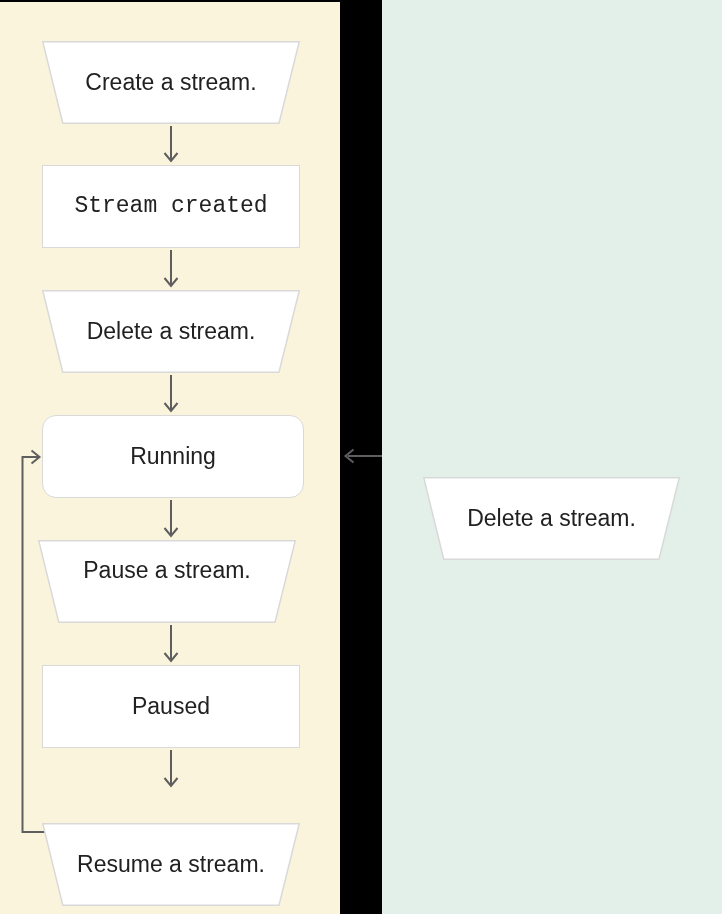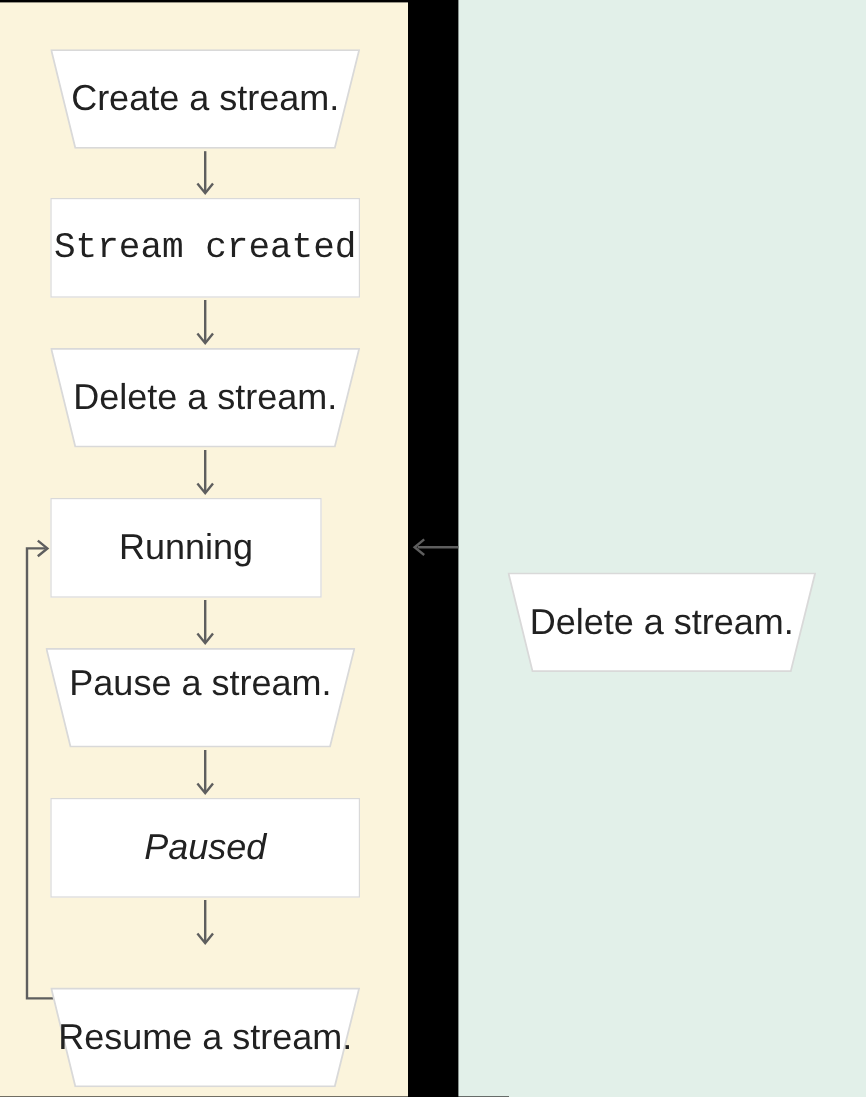--- a/index.html
+++ b/index.html
@@ -64,21 +64,21 @@
     fill: var(--node-fill, #FFFFFF);
     stroke: var(--node-border, #D6D6D6);
     stroke-width: 1.5;
   }
   .node .label {
     position: absolute;
     inset: 0;
     display: flex;
     align-items: center;
     justify-content: center;
-    font-size: 30px;
+    font-size: 23px;
     line-height: 1;
     color: var(--text, #212121);
     white-space: nowrap;
   }
 </style>
 </head>
 <body>
 
 <div class="stage">
 
@@ -134,32 +134,32 @@
     <span class="label">Stream created</span>
   </div>
 
   <div class="node trap" style="left:42px; top:290px; width:258px; height:83px;">
     <svg width="258" height="83" viewBox="0 0 258 83">
       <polygon class="trap-poly" points="0.75,0.75 257.25,0.75 237,82.25 20.75,82.25"></polygon>
     </svg>
     <span class="label">Delete a stream.</span>
   </div>
 
-  <div class="node state" style="left:42px; top:415px; width:226px; height:83px;">
+  <div class="node state" style="left:42px; top:415px; width:262px; height:83px;border-radius:14px;">
     <span class="label">Running</span>
   </div>
 
   <div class="node trap" style="left:38px; top:540px; width:258px; height:60px;">
     <svg width="258" height="83" viewBox="0 0 258 83">
       <polygon class="trap-poly" points="0.75,0.75 257.25,0.75 237,82.25 20.75,82.25"></polygon>
     </svg>
     <span class="label">Pause a stream.</span>
   </div>
 
-  <div class="node state" style="left:42px; top:665px; width:258px; height:83px;font-style:italic;">
+  <div class="node state" style="left:42px; top:665px; width:258px; height:83px;">
     <span class="label">Paused</span>
   </div>
 
   <div class="node trap" style="left:42px; top:790px; width:258px; height:83px;margin-top:33px;">
     <svg width="258" height="83" viewBox="0 0 258 83">
       <polygon class="trap-poly" points="0.75,0.75 257.25,0.75 237,82.25 20.75,82.25"></polygon>
     </svg>
     <span class="label">Resume a stream.</span>
   </div>
 

